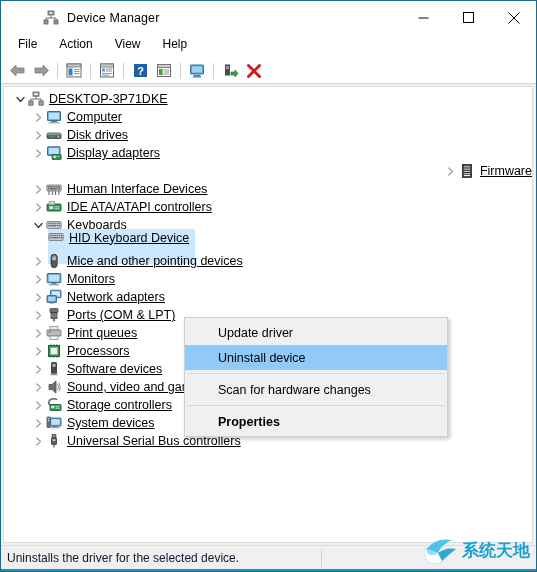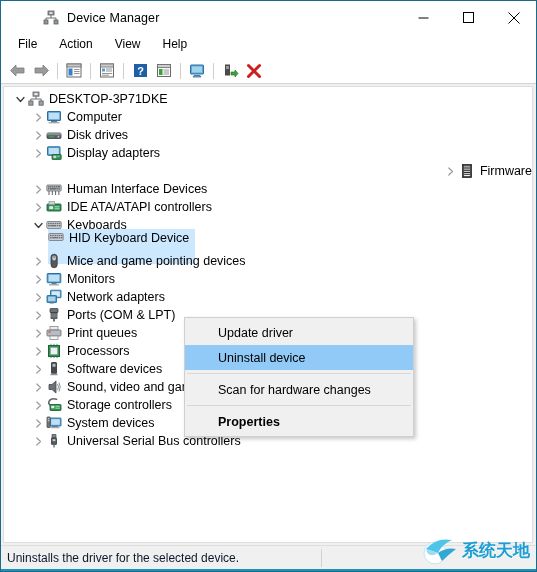--- a/index.html
+++ b/index.html
@@ -119,27 +119,27 @@
     display: flex; align-items: center; justify-content: center;
     flex: 0 0 auto;
   }
   .chev svg { display: block; }
   .ico {
     width: 16px; height: 16px;
     margin-right: 5px;
     flex: 0 0 auto;
     position: relative;
   }
-  .lbl { line-height: 18px; }
+  .lbl { line-height: 18px; text-decoration: underline; }
 
   
   #ctxmenu {
     position: absolute;
     left: 180px; top: 230px;
-    width: 230px;
+    width: 264px;
     background: #f0f0f0;
     border: 1px solid #cfcfcf;
     box-shadow: 2px 2px 4px rgba(0,0,0,0.22);
     padding: 2px 0;
     z-index: 50;
   }
   .ctxitem {
     height: 25px;
     display: flex;
     align-items: center;
@@ -516,21 +516,21 @@
               <path d="M2.8 1 L6.5 4.5 L2.8 8" fill="none" stroke="#9b9b9b" stroke-width="1.2" stroke-linecap="round" stroke-linejoin="round"></path>
             </svg>
         </div>
         <div class="ico">
           <svg width="16" height="16" viewBox="0 0 16 16">
             <rect x="5" y="1.2" width="6.2" height="13.5" rx="3" fill="#54595e" stroke="#33383c" stroke-width="0.8"></rect>
             <rect x="6.3" y="2.6" width="3.6" height="5" rx="1.8" fill="#c4cace"></rect>
             <line x1="8.1" y1="2.6" x2="8.1" y2="5.2" stroke="#54595e" stroke-width="0.8"></line>
           </svg>
         </div>
-        <div class="lbl">Mice and game pointing devices</div>
+        <div class="lbl">Mice and other pointing devices</div>
       </div>
 
       <div class="row" style="padding-left:26px;">
         <div class="chev">
           <svg width="9" height="9" viewBox="0 0 9 9">
               <path d="M2.8 1 L6.5 4.5 L2.8 8" fill="none" stroke="#9b9b9b" stroke-width="1.2" stroke-linecap="round" stroke-linejoin="round"></path>
             </svg>
         </div>
         <div class="ico">
           <svg width="16" height="16" viewBox="0 0 16 16">

